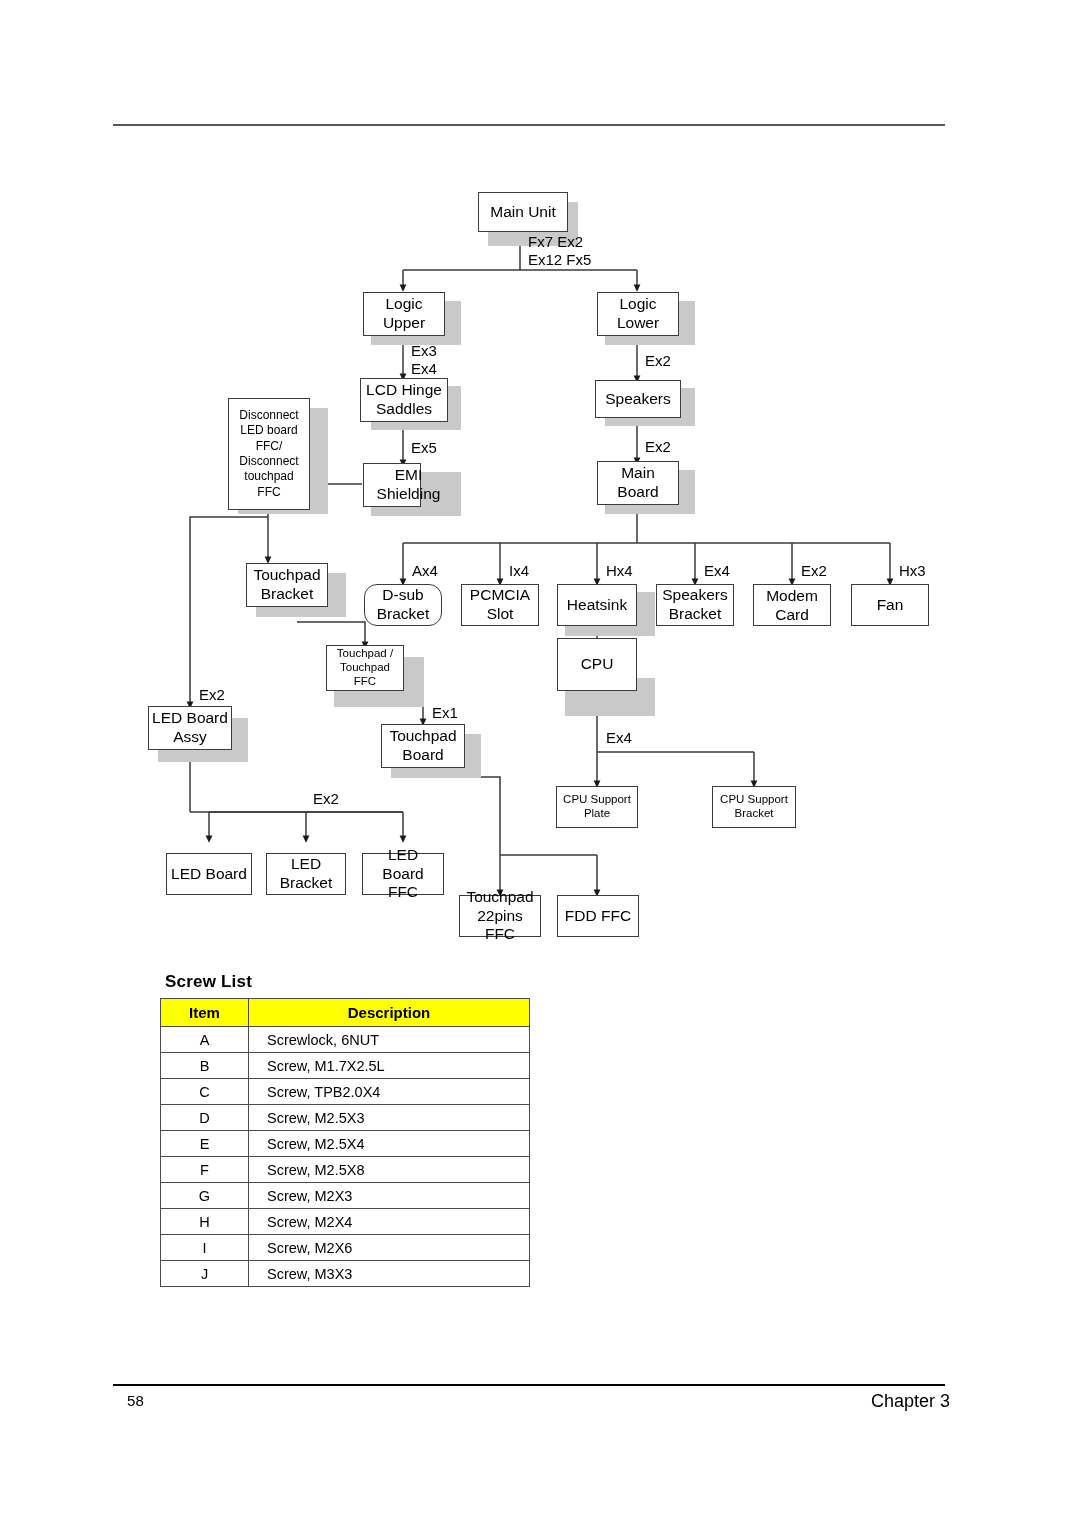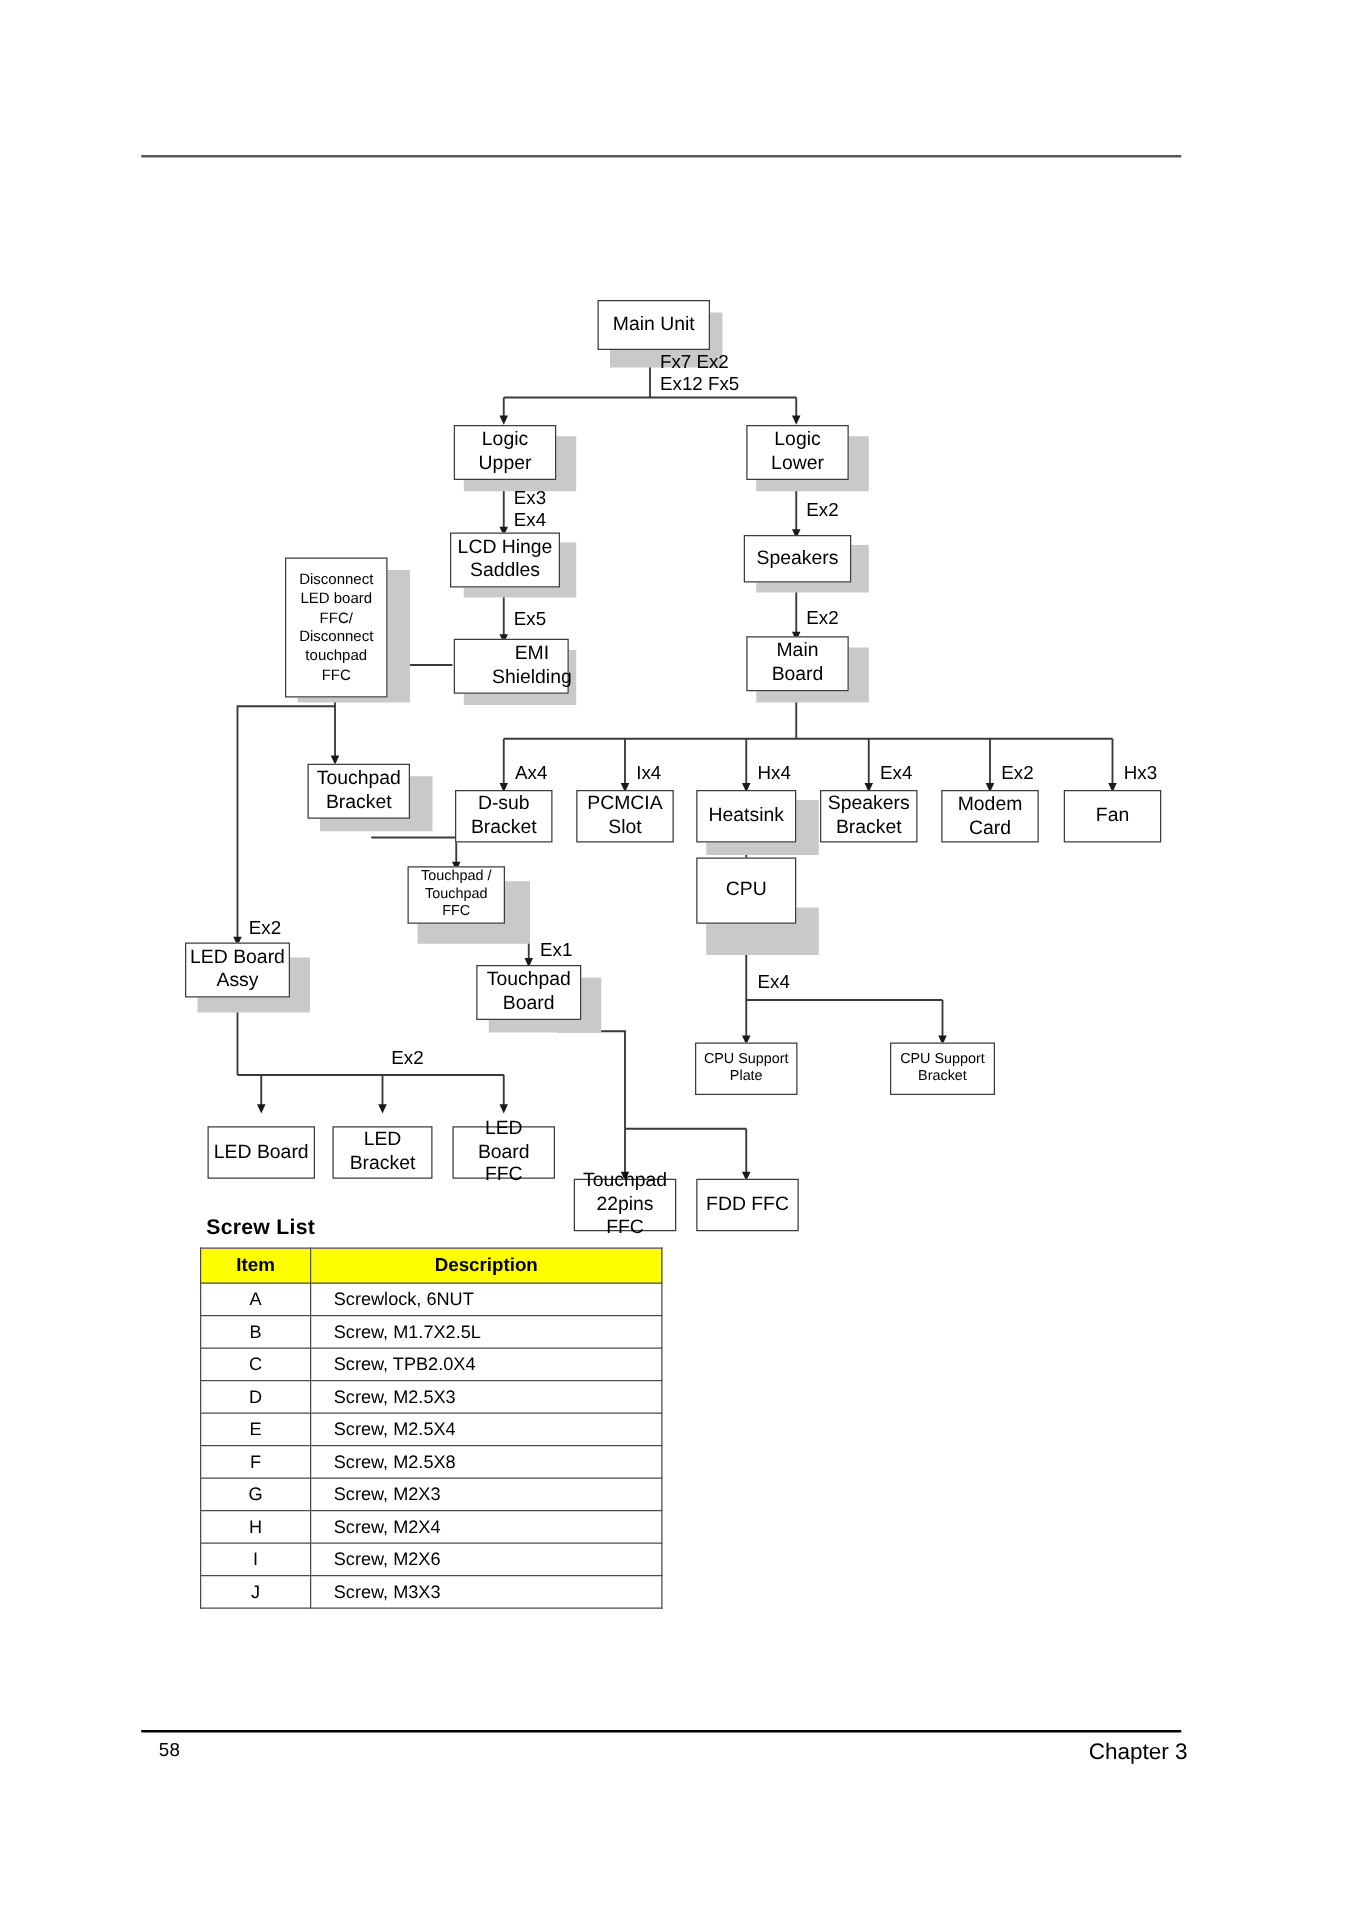--- a/index.html
+++ b/index.html
@@ -47,21 +47,20 @@
     font-size: 18px;
   }
 
   
   #diagram {
     position: absolute;
     left: 0;
     top: 0;
     width: 1080px;
     height: 960px;
-    margin-top: 48px;
   }
   #wires {
     position: absolute;
     left: 0;
     top: 0;
     width: 1080px;
     height: 960px;
     pointer-events: none;
   }
 
@@ -239,21 +238,21 @@
 
   <div class="node" style="left:360px;top:378px;width:88px;height:44px;">
     <span class="lbl">LCD Hinge
 Saddles</span>
   </div>
 
   <div class="node" style="left:595px;top:380px;width:86px;height:38px;">
     <span class="lbl">Speakers</span>
   </div>
 
-  <div class="node" style="left:363px;top:463px;width:92px;height:44px;padding-left:36px;">
+  <div class="node" style="left:363px;top:463px;width:58px;height:44px;padding-left:36px;">
     <span class="lbl">EMI
 Shielding</span>
   </div>
 
   <div class="node" style="left:597px;top:461px;width:82px;height:44px;">
     <span class="lbl">Main
 Board</span>
   </div>
 
   <div class="node mini" style="left:228px;top:398px;width:82px;height:112px;">
@@ -263,21 +262,21 @@
 Disconnect
 touchpad
 FFC</span>
   </div>
 
   <div class="node" style="left:246px;top:563px;width:82px;height:44px;">
     <span class="lbl">Touchpad
 Bracket</span>
   </div>
 
-  <div class="node" style="left:364px;top:584px;width:78px;height:42px;">
+  <div class="node" style="left:364px;top:584px;width:78px;height:42px;border-radius:13px;">
     <span class="lbl">D-sub
 Bracket</span>
   </div>
 
   <div class="node" style="left:461px;top:584px;width:78px;height:42px;">
     <span class="lbl">PCMCIA
 Slot</span>
   </div>
 
   <div class="node" style="left:557px;top:584px;width:80px;height:42px;">

